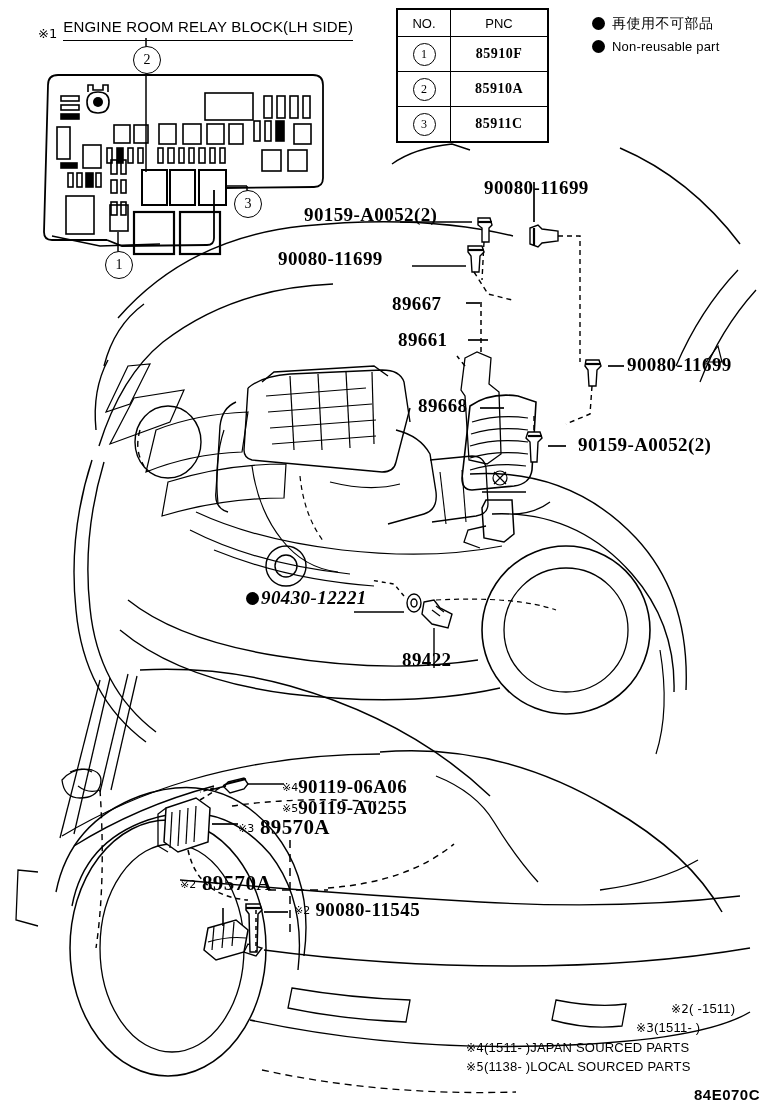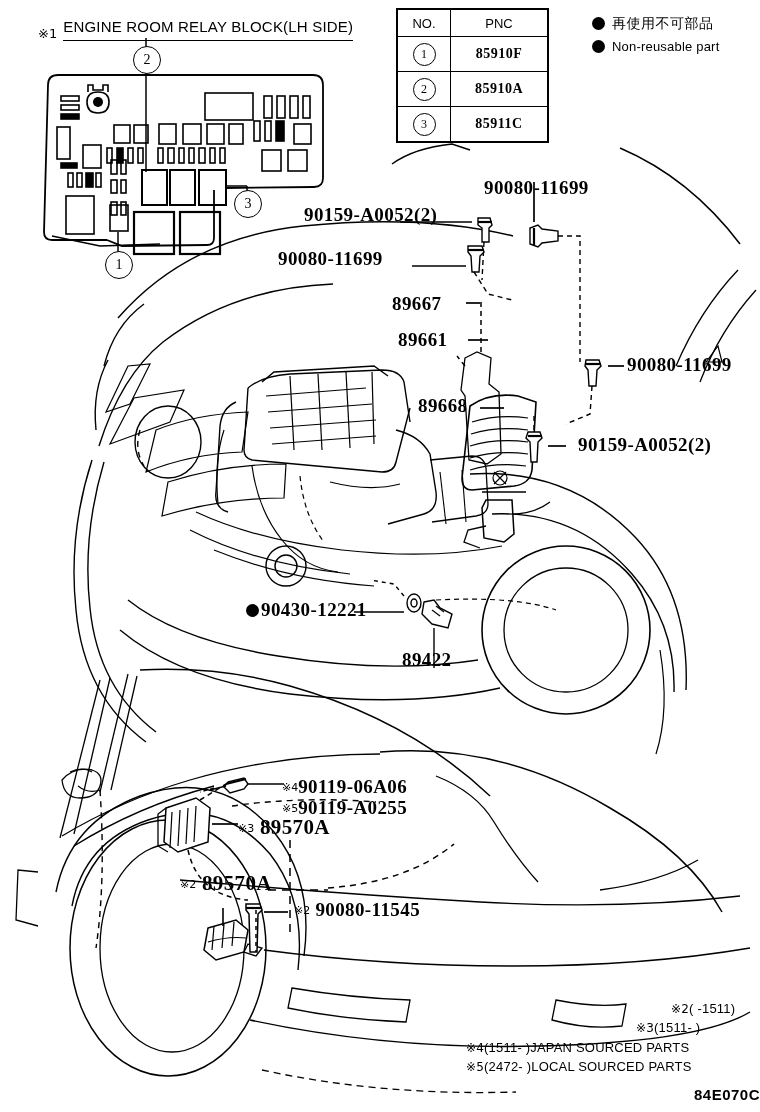--- a/index.html
+++ b/index.html
@@ -322,21 +322,21 @@
 
   <div class="abs plabel" style="left:304px;top:205px;">90159-A0052(2)</div>
   <div class="abs plabel" style="left:484px;top:178px;">90080-11699</div>
   <div class="abs plabel" style="left:278px;top:249px;">90080-11699</div>
   <div class="abs plabel" style="left:392px;top:294px;">89667</div>
   <div class="abs plabel" style="left:398px;top:330px;">89661</div>
   <div class="abs plabel" style="left:418px;top:396px;text-align:right;">89668</div>
   <div class="abs plabel" style="left:627px;top:355px;">90080-11699</div>
   <div class="abs plabel" style="left:578px;top:435px;">90159-A0052(2)</div>
 
-  <div class="abs plabel" style="left:246px;top:600px;">
+  <div class="abs plabel" style="left:246px;top:588px;font-style:italic;">
     <span class="bullet-dot"></span><span>90430-12221</span>
   </div>
   <div class="abs plabel" style="left:402px;top:650px;">89422</div>
 
 
   <svg class="abs" style="left:0;top:660px;" width="760" height="452">
     <g fill="none" stroke="#000" stroke-width="1.4">
 
       <path d="M100,20 l-40,158" stroke-width="1.3"></path>
       <path d="M110,18 l-36,156" stroke-width="1.3"></path>
@@ -444,18 +444,18 @@
   <div class="abs foot" style="left:636px;top:1001px;margin-left:35px;">
     <span class="foot-mark">※2</span><span>(      -1511)</span>
   </div>
   <div class="abs foot" style="left:636px;top:1020px;">
     <span class="foot-mark">※3</span><span>(1511-      )</span>
   </div>
   <div class="abs foot" style="left:466px;top:1040px;">
     <span class="foot-mark">※4</span><span>(1511-      )JAPAN SOURCED PARTS</span>
   </div>
   <div class="abs foot" style="left:466px;top:1059px;">
-    <span class="foot-mark">※5</span><span>(2472-      )LOCAL SOURCED PARTS</span>
+    <span class="foot-mark">※5</span><span>(1138-      )LOCAL SOURCED PARTS</span>
   </div>
 
   <div class="abs" id="code" style="left:694px;top:1086px;">84E070C</div>
 
 </div>
 
 </body></html>

